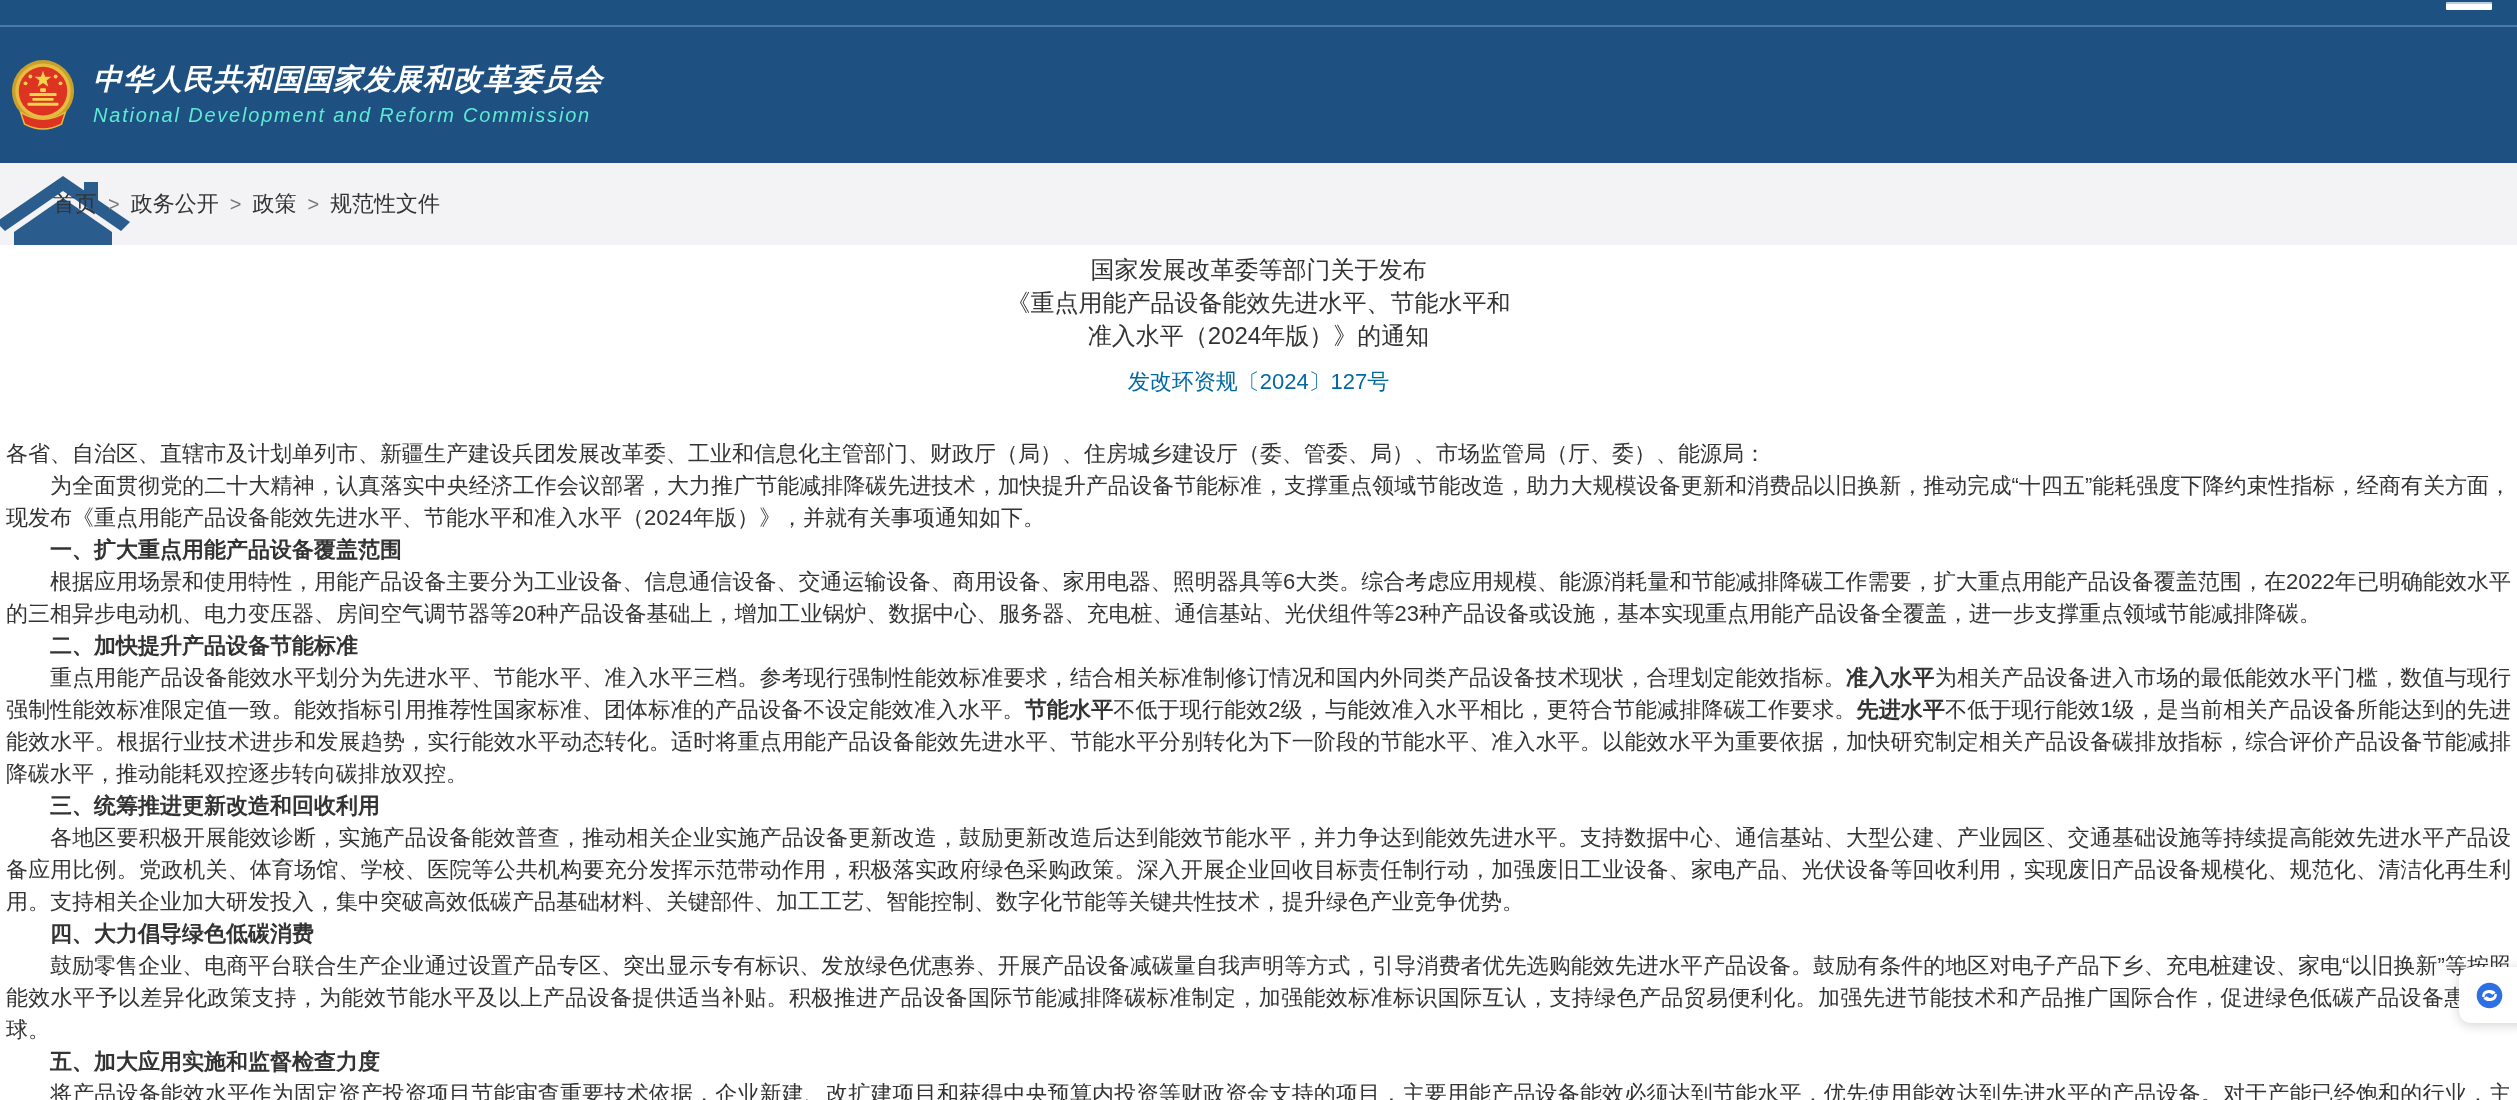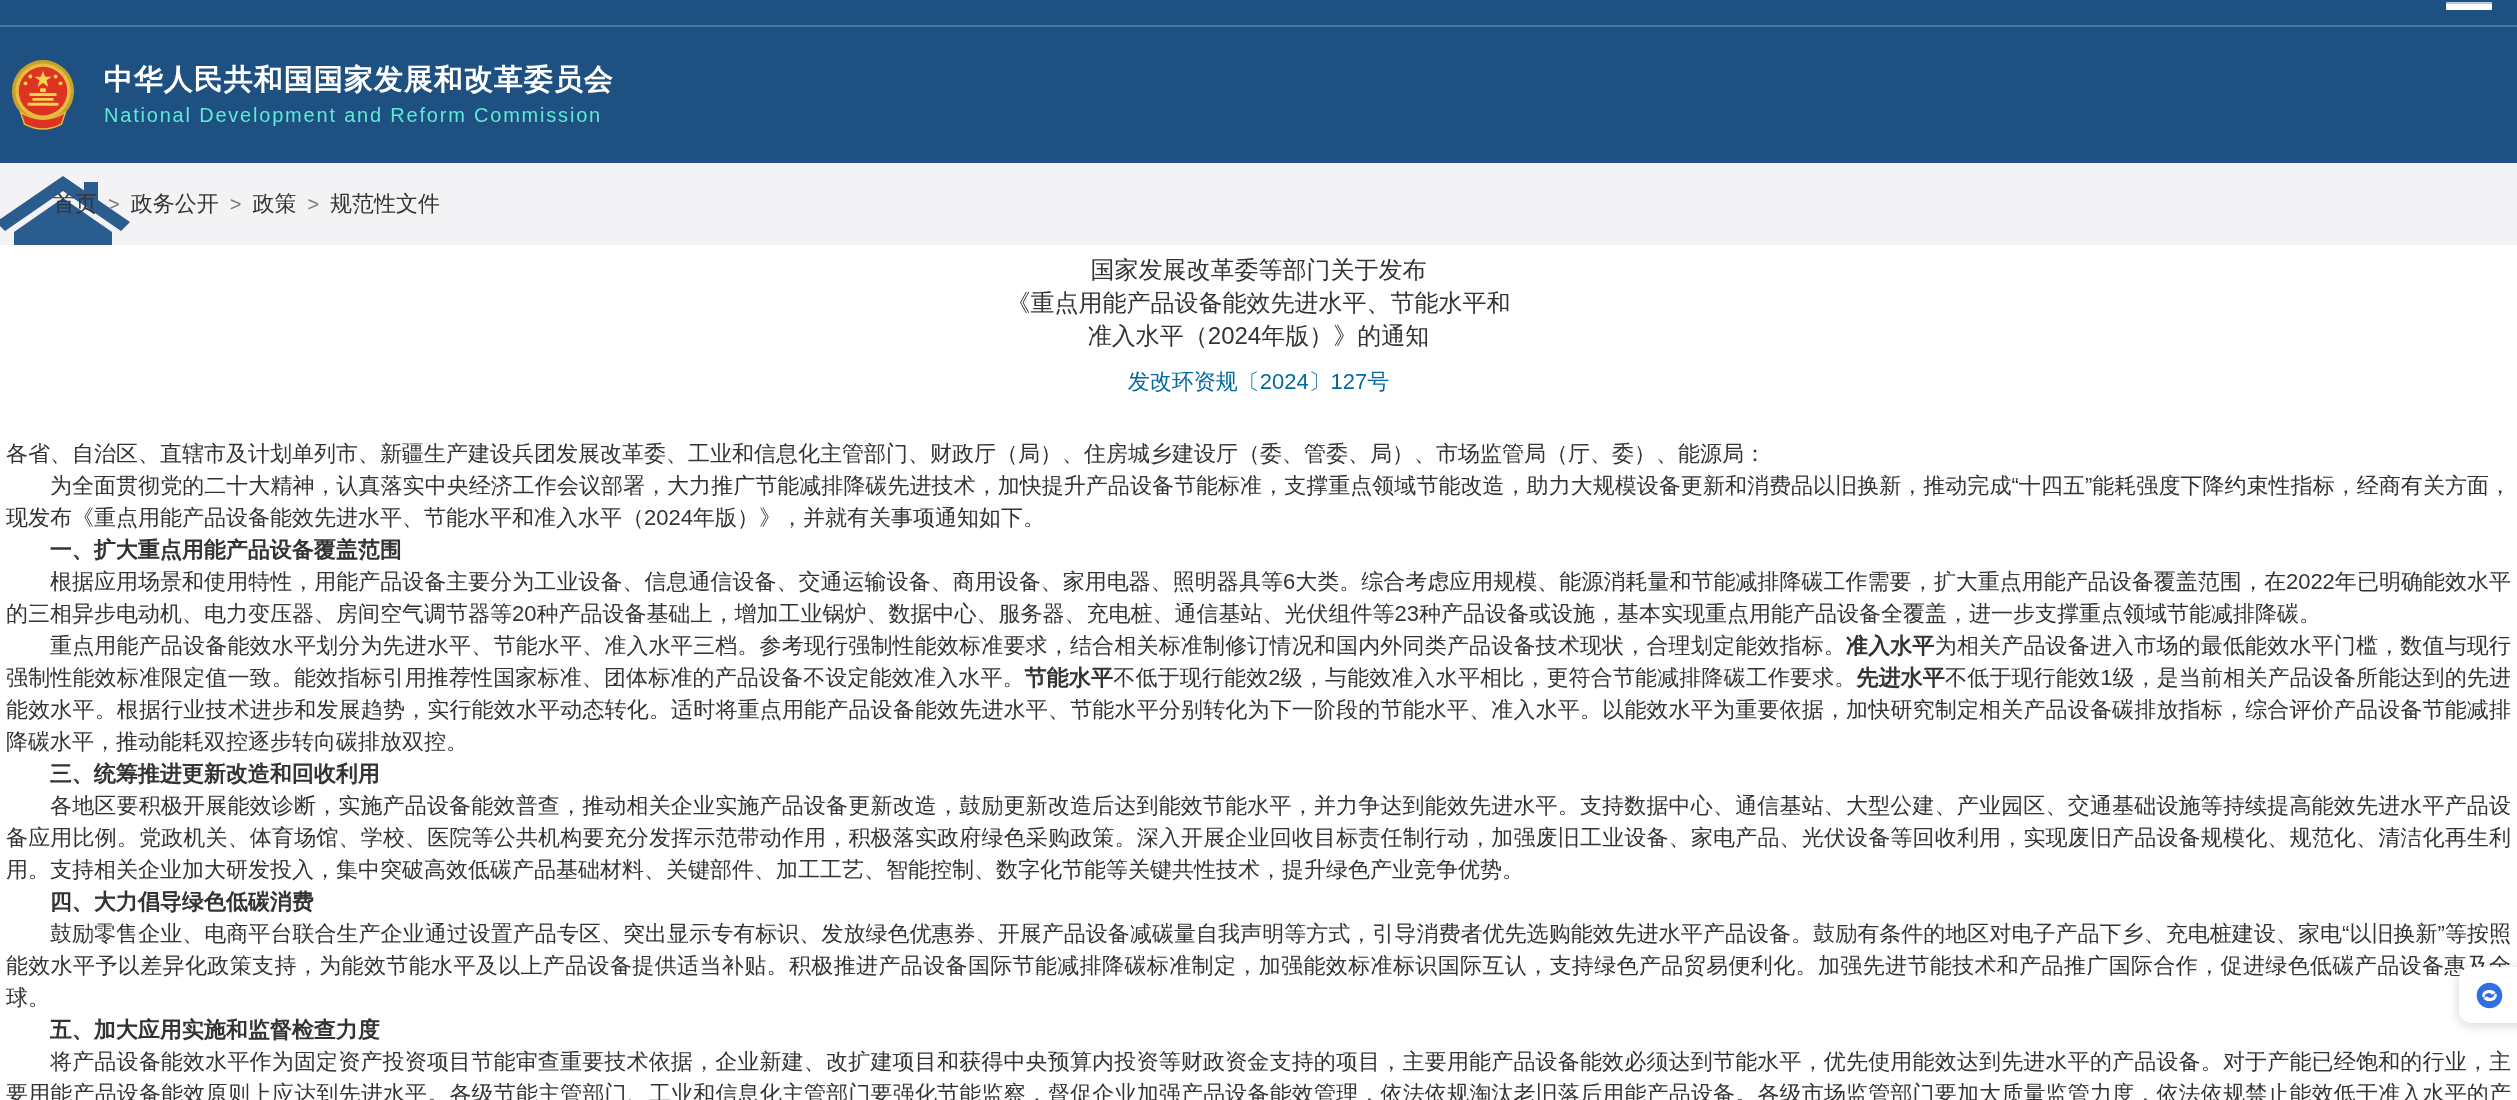--- a/index.html
+++ b/index.html
@@ -7,21 +7,21 @@
     width:2517px;height:1100px;overflow:hidden;position:relative;
     background:#ffffff;
     font-family:"Liberation Sans","DejaVu Sans",sans-serif;
     -webkit-font-smoothing:antialiased;
   }
   
   .topbar{height:25px;background:#1d5181;border-bottom:2px solid #4d79a6;position:relative;}
   .topbar-widget{position:absolute;left:2446px;top:2px;width:46px;height:6px;background:#ffffff;border-top:2px solid #b9cde0;border-radius:1px;}
   .banner{height:136px;background:#1e5181;display:flex;align-items:center;}
   .emblem{width:68px;height:78px;margin-left:9px;flex:0 0 auto;}
-  .banner-titles{margin-left:27px;color:#ffffff;}
+  .banner-titles{margin-left:16px;color:#ffffff;font-style:italic;}
   .site-name-zh{font-size:29px;font-weight:bold;letter-spacing:1px;line-height:1.15;}
   .site-name-en{font-size:20px;letter-spacing:1.8px;margin-top:7px;color:#5eead4;}
   
   .breadcrumb-bar{height:82px;background:#f3f3f5;position:relative;overflow:hidden;}
   .house-icon{position:absolute;left:-4px;top:13px;width:134px;height:70px;}
   .breadcrumb-links{position:absolute;left:53px;top:50%;transform:translateY(-50%);font-size:22px;color:#333;white-space:nowrap;}
   .breadcrumb-links .crumb{color:#333;cursor:pointer;}
   .breadcrumb-links .sep{color:#7a7a7a;margin:0 11px;font-size:20px;}
   
   .content{padding:8px 6px 0;font-size:22px;color:#333;line-height:32px;text-align:justify;text-justify:inter-ideograph;}
@@ -83,20 +83,21 @@
     <div class="doc-title">
       <div>国家发展改革委等部门关于发布</div>
       <div>《重点用能产品设备能效先进水平、节能水平和</div>
       <div>准入水平（2024年版）》的通知</div>
     </div>
     <div class="doc-number">发改环资规〔2024〕127号</div>
     <p class="para no-indent"><span>各省、自治区、直辖市及计划单列市、新疆生产建设兵团发展改革委、工业和信息化主管部门、财政厅（局）、住房城乡建设厅（委、管委、局）、市场监管局（厅、委）、能源局：</span></p>
     <p class="para"><span>为全面贯彻党的二十大精神，认真落实中央经济工作会议部署，大力推广节能减排降碳先进技术，加快提升产品设备节能标准，支撑重点领域节能改造，助力大规模设备更新和消费品以旧换新，推动完成“十四五”能耗强度下降约束性指标，经商有关方面，现发布《重点用能产品设备能效先进水平、节能水平和准入水平（2024年版）》，并就有关事项通知如下。</span></p>
     <p class="sec-heading"><span>一、扩大重点用能产品设备覆盖范围</span></p>
     <p class="para"><span>根据应用场景和使用特性，用能产品设备主要分为工业设备、信息通信设备、交通运输设备、商用设备、家用电器、照明器具等6大类。综合考虑应用规模、能源消耗量和节能减排降碳工作需要，扩大重点用能产品设备覆盖范围，在2022年已明确能效水平的三相异步电动机、电力变压器、房间空气调节器等20种产品设备基础上，增加工业锅炉、数据中心、服务器、充电桩、通信基站、光伏组件等23种产品设备或设施，基本实现重点用能产品设备全覆盖，进一步支撑重点领域节能减排降碳。</span></p>
+    <p class="sec-heading"><span>二、加快提升产品设备节能标准</span></p>
     <p class="para"><span>重点用能产品设备能效水平划分为先进水平、节能水平、准入水平三档。参考现行强制性能效标准要求，结合相关标准制修订情况和国内外同类产品设备技术现状，合理划定能效指标。</span><b>准入水平</b><span>为相关产品设备进入市场的最低能效水平门槛，数值与现行强制性能效标准限定值一致。能效指标引用推荐性国家标准、团体标准的产品设备不设定能效准入水平。</span><b>节能水平</b><span>不低于现行能效2级，与能效准入水平相比，更符合节能减排降碳工作要求。</span><b>先进水平</b><span>不低于现行能效1级，是当前相关产品设备所能达到的先进能效水平。根据行业技术进步和发展趋势，实行能效水平动态转化。适时将重点用能产品设备能效先进水平、节能水平分别转化为下一阶段的节能水平、准入水平。以能效水平为重要依据，加快研究制定相关产品设备碳排放指标，综合评价产品设备节能减排降碳水平，推动能耗双控逐步转向碳排放双控。</span></p>
     <p class="sec-heading"><span>三、统筹推进更新改造和回收利用</span></p>
     <p class="para"><span>各地区要积极开展能效诊断，实施产品设备能效普查，推动相关企业实施产品设备更新改造，鼓励更新改造后达到能效节能水平，并力争达到能效先进水平。支持数据中心、通信基站、大型公建、产业园区、交通基础设施等持续提高能效先进水平产品设备应用比例。党政机关、体育场馆、学校、医院等公共机构要充分发挥示范带动作用，积极落实政府绿色采购政策。深入开展企业回收目标责任制行动，加强废旧工业设备、家电产品、光伏设备等回收利用，实现废旧产品设备规模化、规范化、清洁化再生利用。支持相关企业加大研发投入，集中突破高效低碳产品基础材料、关键部件、加工工艺、智能控制、数字化节能等关键共性技术，提升绿色产业竞争优势。</span></p>
     <p class="sec-heading"><span>四、大力倡导绿色低碳消费</span></p>
     <p class="para"><span>鼓励零售企业、电商平台联合生产企业通过设置产品专区、突出显示专有标识、发放绿色优惠券、开展产品设备减碳量自我声明等方式，引导消费者优先选购能效先进水平产品设备。鼓励有条件的地区对电子产品下乡、充电桩建设、家电“以旧换新”等按照能效水平予以差异化政策支持，为能效节能水平及以上产品设备提供适当补贴。积极推进产品设备国际节能减排降碳标准制定，加强能效标准标识国际互认，支持绿色产品贸易便利化。加强先进节能技术和产品推广国际合作，促进绿色低碳产品设备惠及全球。</span></p>
     <p class="sec-heading"><span>五、加大应用实施和监督检查力度</span></p>
     <p class="para"><span>将产品设备能效水平作为固定资产投资项目节能审查重要技术依据，企业新建、改扩建项目和获得中央预算内投资等财政资金支持的项目，主要用能产品设备能效必须达到节能水平，优先使用能效达到先进水平的产品设备。对于产能已经饱和的行业，主要用能产品设备能效原则上应达到先进水平。各级节能主管部门、工业和信息化主管部门要强化节能监察，督促企业加强产品设备能效管理，依法依规淘汰老旧落后用能产品设备。各级市场监管部门要加大质量监管力度，依法依规禁止能效低于准入水平的产品设备生产销售，严厉打击能效水平虚假宣传行为。各级财政部门要加强政府采购监管，公共机构要严格落实《节能产品政府采购品目清单》，做好节能产品采购工作。</span></p>
   </div>
 
 <div class="float-widget">

